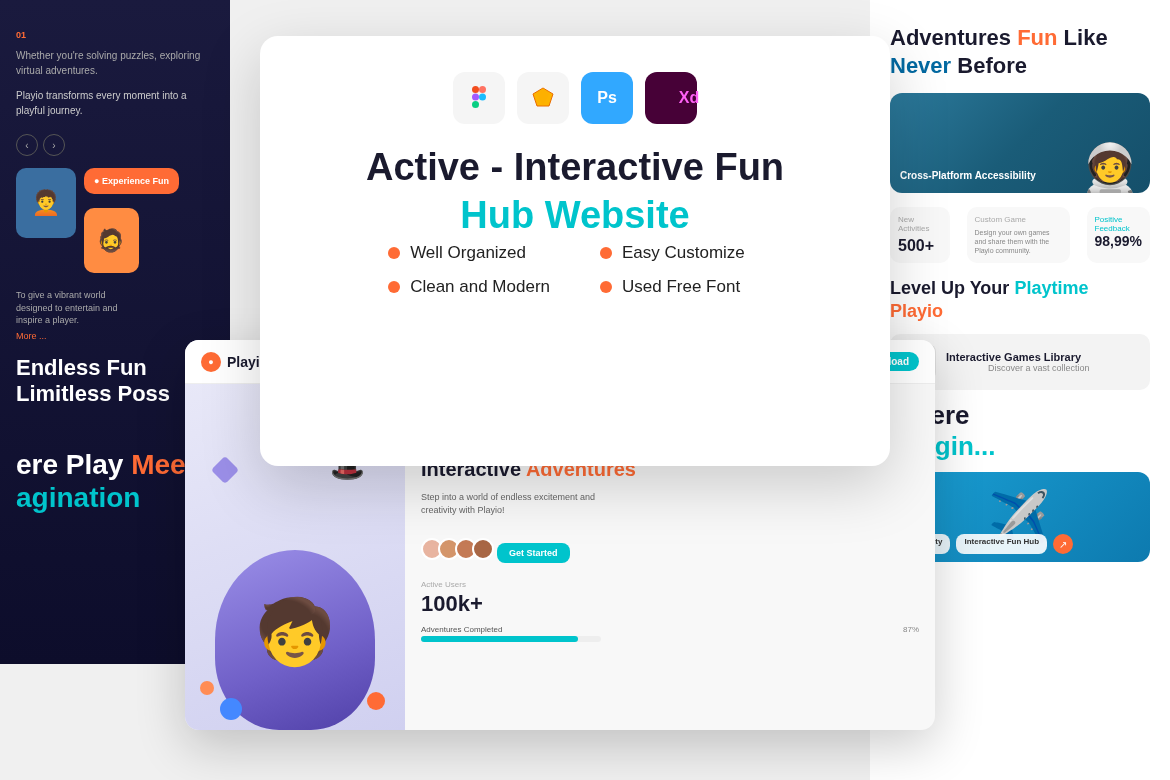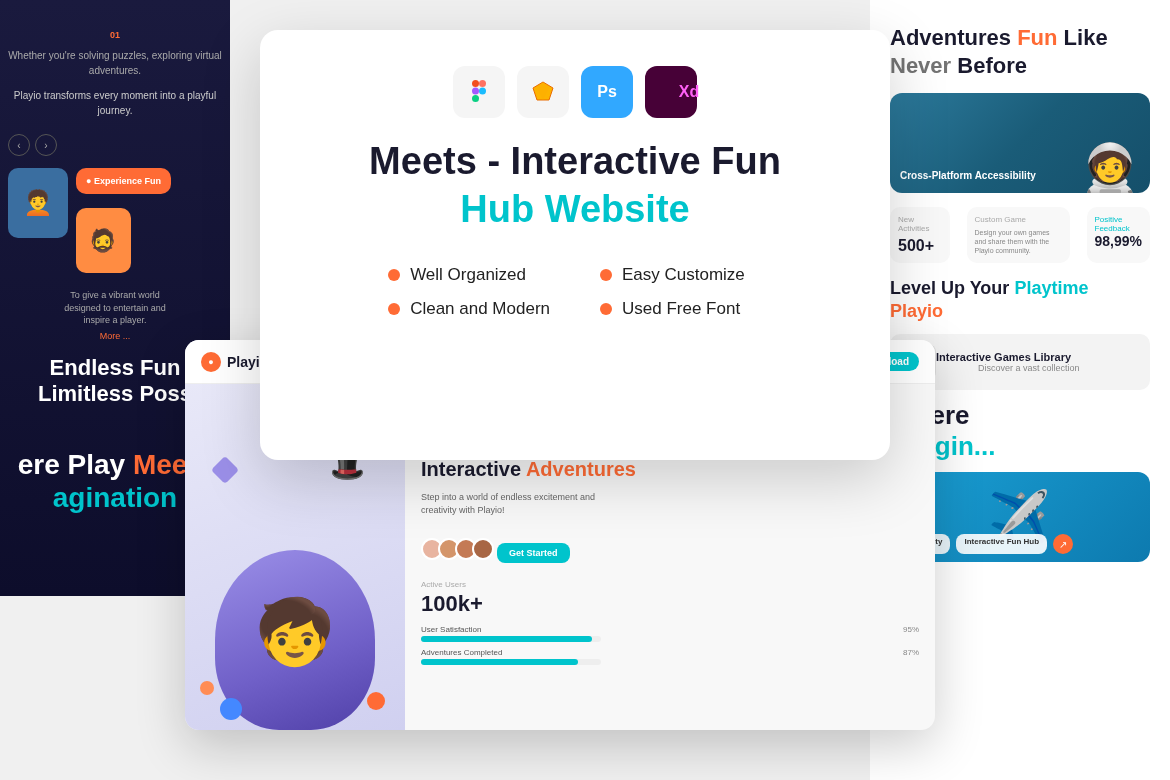--- a/index.html
+++ b/index.html
@@ -8,21 +8,21 @@
       height: 780px;
       background: #f0f0f0;
       font-family: 'Segoe UI', Arial, sans-serif;
       overflow: hidden;
       position: relative;
     }
 
     
     .center-card {
       position: absolute;
-      top: 30px;
+      top: 36px;
       left: 260px;
       width: 630px;
       height: 430px;
       background: #fff;
       border-radius: 18px;
       box-shadow: 0 20px 60px rgba(0,0,0,0.18);
       z-index: 10;
       display: flex;
       flex-direction: column;
       align-items: center;
@@ -54,21 +54,20 @@
       color: #1a1a2e;
       text-align: center;
       line-height: 1.15;
       margin-bottom: 4px;
     }
     .center-subtitle {
       font-size: 38px;
       font-weight: 700;
       color: #00C4CC;
       text-align: center;
-      margin-bottom: 28px;
     }
     .features-grid {
       display: grid;
       grid-template-columns: 1fr 1fr;
       gap: 14px 50px;
       margin-top: 6px;
     }
     .feature-item {
       display: flex;
       align-items: center;
@@ -275,26 +274,25 @@
       overflow: hidden;
       position: relative;
     }
 
     
     .left-card {
       position: absolute;
       top: 0;
       left: 0;
       width: 230px;
-      height: 596px;
+      height: 664px;
       background: linear-gradient(180deg, #1a1a3e 0%, #0d0d2b 100%);
       z-index: 5;
       overflow: hidden;
-      padding: 30px 8px;
-      text-align: center;
+      padding: 30px 16px;
     }
     .left-subtext {
       font-size: 10px;
       color: #aaa;
       margin-bottom: 10px;
       line-height: 1.5;
     }
     .left-number-badge {
       font-size: 9px;
       color: #FF6B35;
@@ -377,21 +375,21 @@
       overflow: hidden;
     }
     .right-title {
       font-size: 22px;
       font-weight: 800;
       color: #1a1a2e;
       line-height: 1.25;
       margin-bottom: 14px;
     }
     .right-title .fun { color: #FF6B35; }
-    .right-title .never { color: #737373; }
+    .right-title .never { color: #0369a1; }
     .right-img-card {
       width: 100%;
       height: 100px;
       background: linear-gradient(135deg, #2c7a9c 0%, #1a5c78 50%, #154f6a 100%);
       border-radius: 12px;
       margin-bottom: 14px;
       position: relative;
       overflow: hidden;
       display: flex;
       align-items: flex-end;
@@ -444,20 +442,21 @@
       margin-bottom: 12px;
     }
     .right-section-title .playtime { color: #00C4CC; }
     .right-section-title .playio { color: #FF6B35; }
     .right-mini-card {
       background: #f3f3f3;
       border-radius: 10px;
       padding: 10px;
       margin-bottom: 10px;
       display: flex;
+      gap: 10px;
       align-items: center;
     }
     .mini-card-icon {
       width: 36px;
       height: 36px;
       background: #e0e0e0;
       border-radius: 8px;
       display: flex;
       align-items: center;
       justify-content: center;
@@ -563,21 +562,21 @@
     <div class="tool-icon sketch-icon">
       <svg width="28" height="28" viewBox="0 0 28 28">
         <polygon points="14,4 24,10 20,22 8,22 4,10" fill="#FDB300" stroke="#EA6C00" stroke-width="1"></polygon>
         <polygon points="14,4 20,10 14,22 8,10" fill="#FDAD00" opacity="0.5"></polygon>
       </svg>
     </div>
     <div class="tool-icon ps-icon">Ps</div>
     <div class="tool-icon xd-icon">Xd</div>
   </div>
 
-  <div class="center-title">Meets - Interactive Fun</div>
+  <div class="center-title">Active - Interactive Fun</div>
   <div class="center-subtitle">Hub Website</div>
 
   <div class="features-grid">
     <div class="feature-item">
       <div class="feature-dot"></div>
       <span>Well Organized</span>
     </div>
     <div class="feature-item">
       <div class="feature-dot"></div>
       <span>Easy Customize</span>
@@ -651,29 +650,20 @@
           <div class="avatar-circle av4"></div>
         </div>
         <div class="get-started-btn">Get Started</div>
       </div>
       <div class="stats-section">
         <div class="active-users-label">Active Users</div>
         <div class="active-users-count">100k+</div>
         <div class="stat-bars">
           <div class="stat-row">
             <div class="stat-label">
-              <span>User Satisfaction</span>
-              <span class="stat-pct">95%</span>
-            </div>
-            <div class="stat-bar-bg">
-              <div class="stat-bar-fill bar-teal" style="width:95%;"></div>
-            </div>
-          </div>
-          <div class="stat-row">
-            <div class="stat-label">
               <span>Adventures Completed</span>
               <span class="stat-pct">87%</span>
             </div>
             <div class="stat-bar-bg">
               <div class="stat-bar-fill bar-teal" style="width:87%;"></div>
             </div>
           </div>
         </div>
       </div>
     </div>

